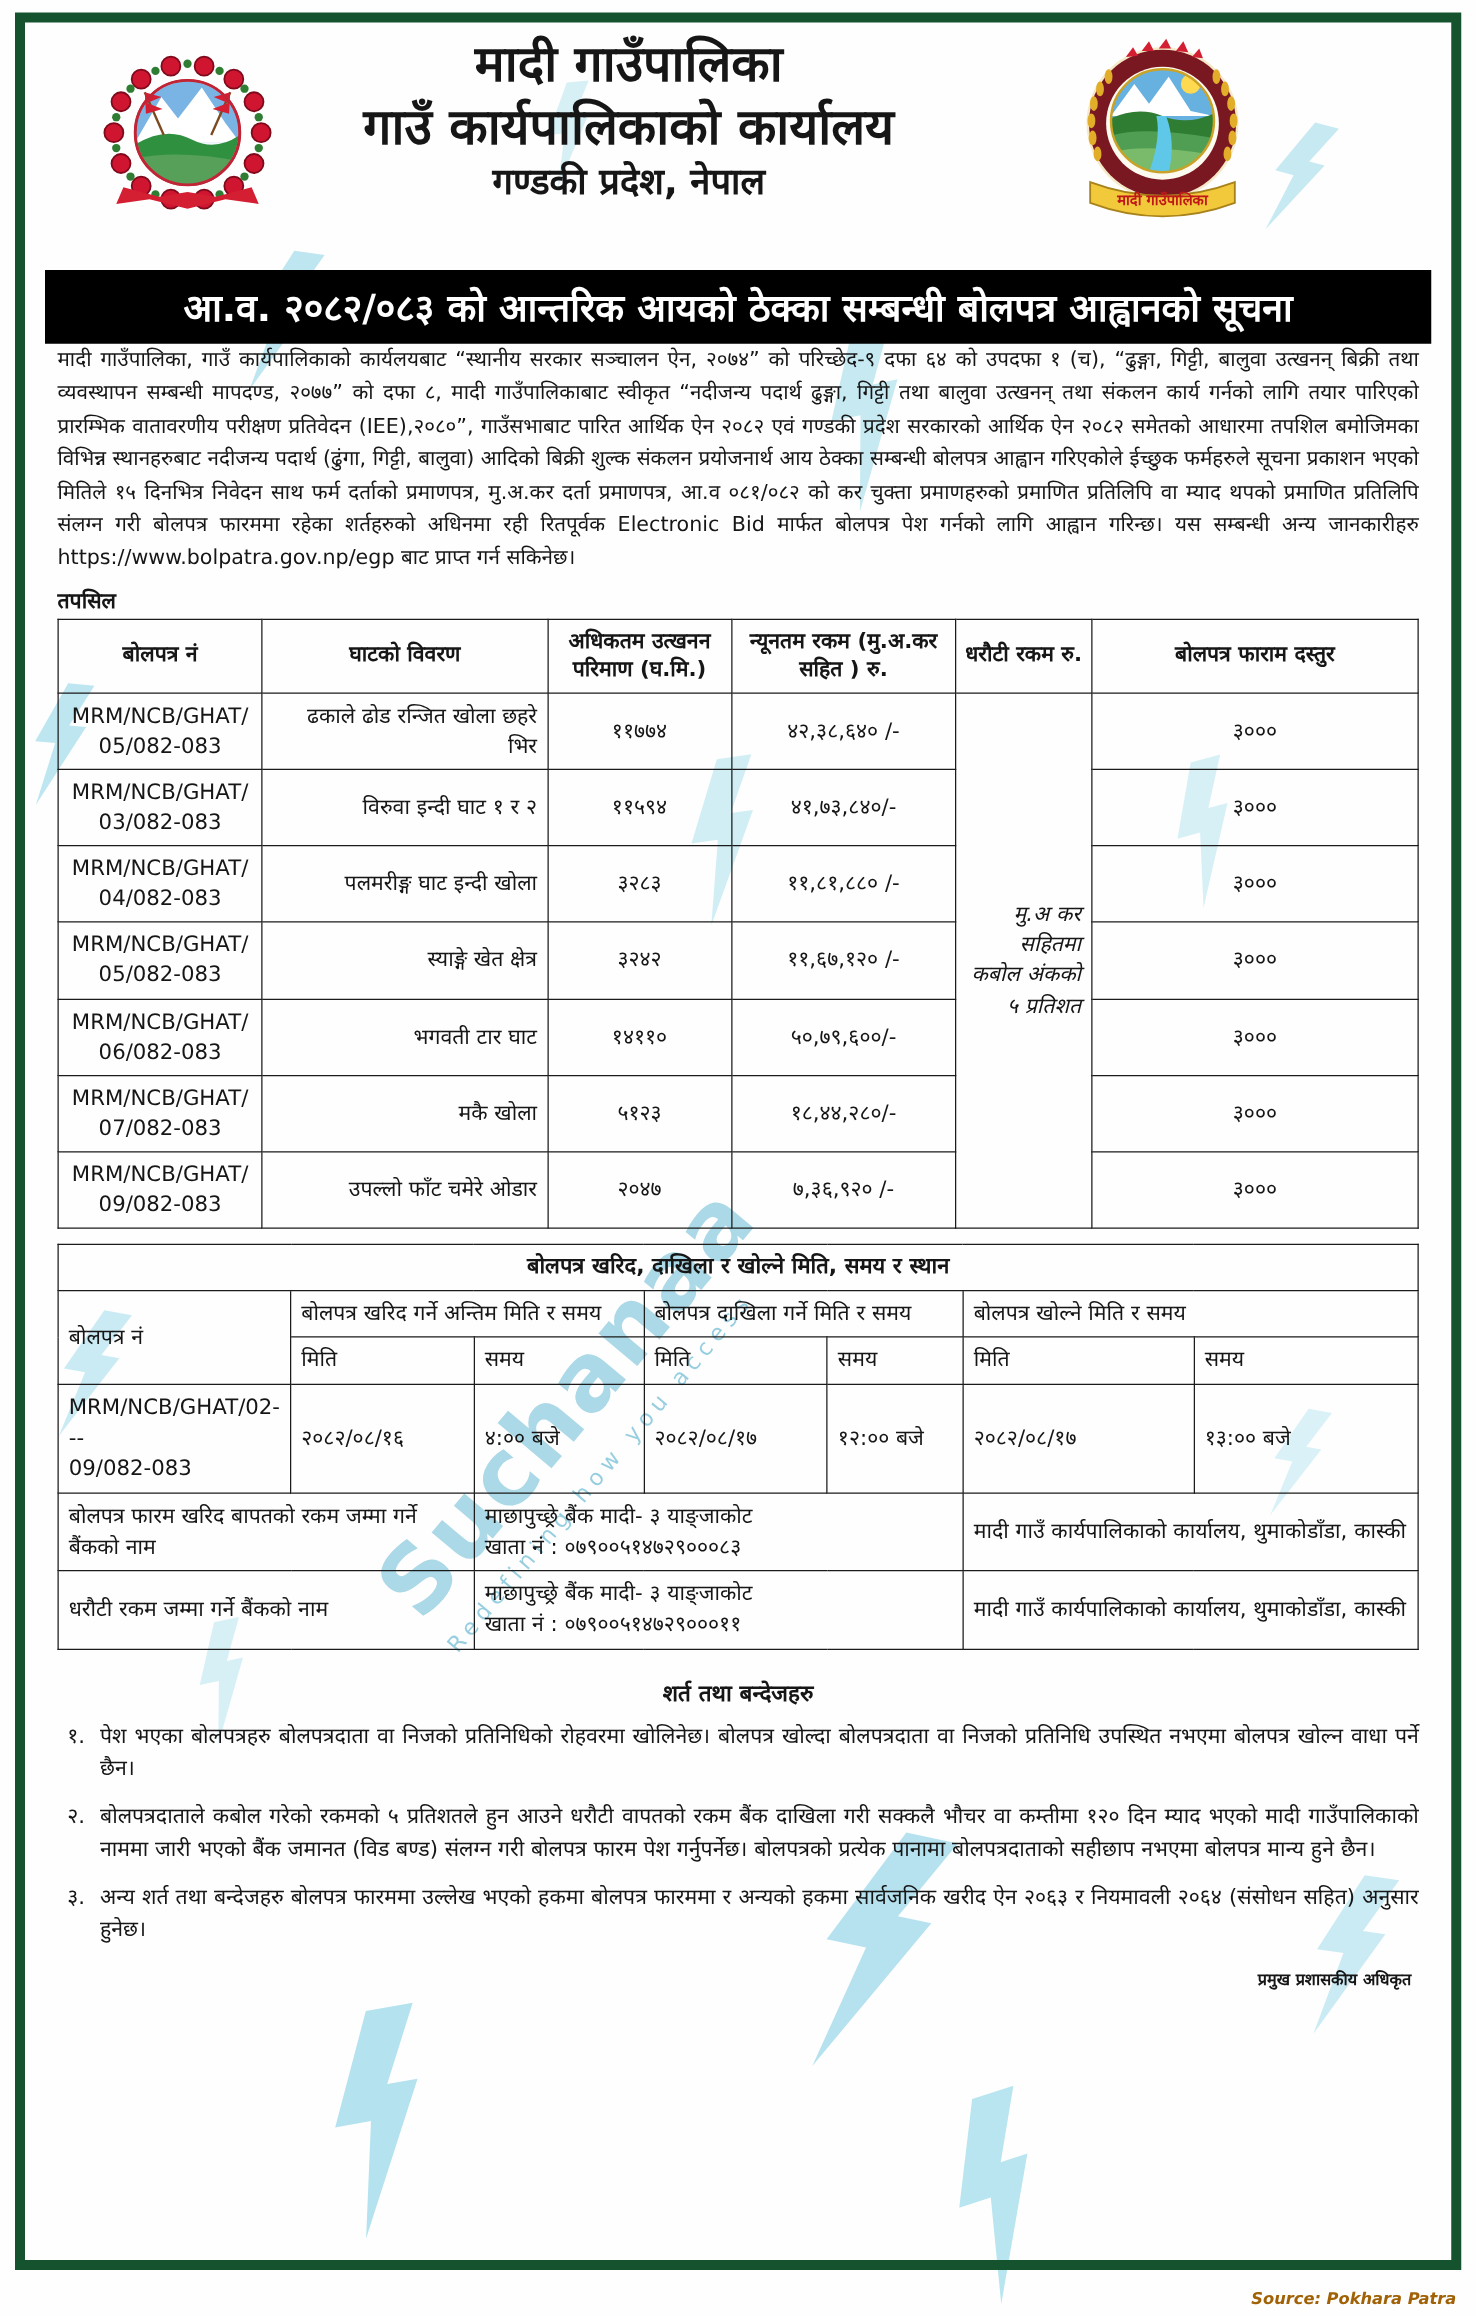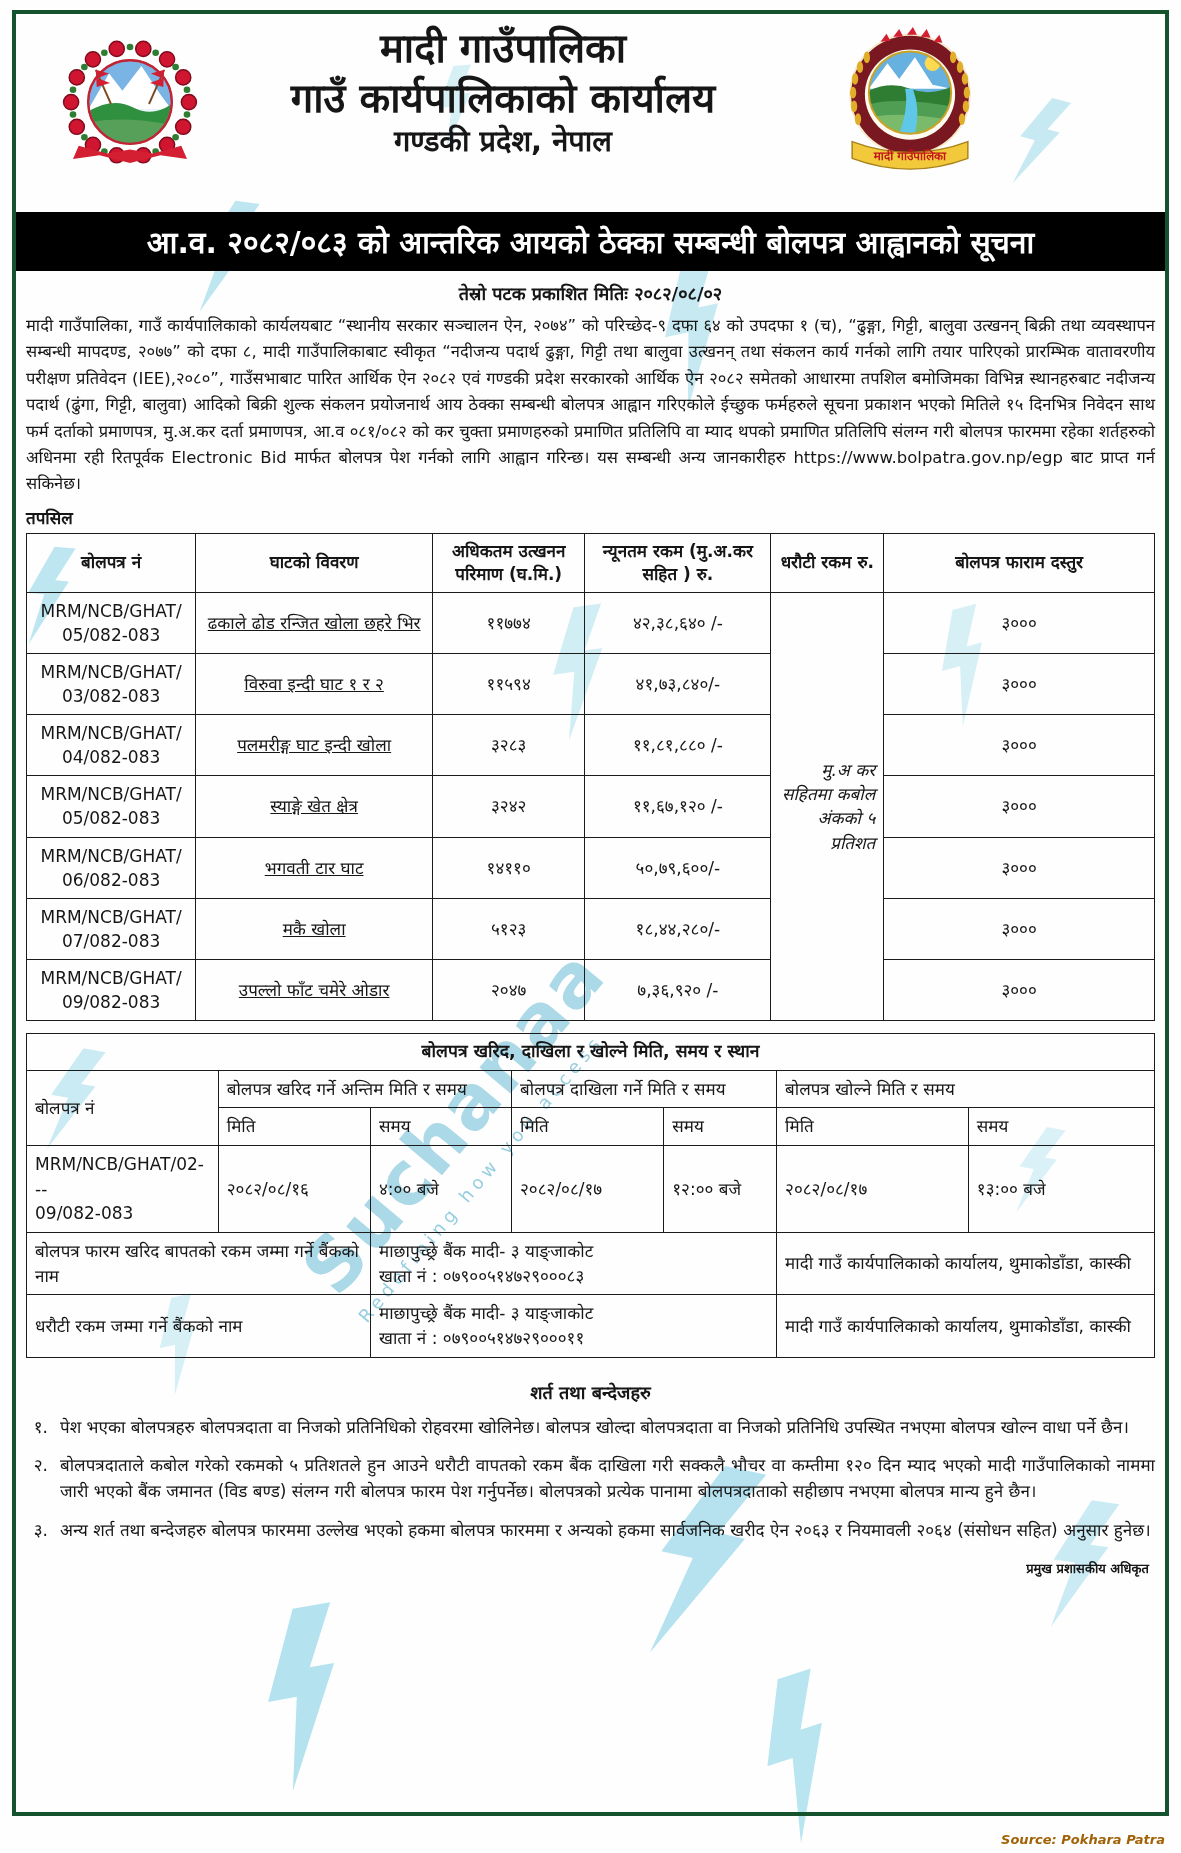--- a/index.html
+++ b/index.html
@@ -11,21 +11,21 @@
   #watermarks{position:absolute;inset:0;z-index:0;pointer-events:none;}
   .bolt{position:absolute;}
   .suchanaa{position:absolute;left:285px;top:1255px;transform:rotate(-50deg);
             transform-origin:left top;color:rgba(47,160,196,.40);
             text-shadow:0 0 6px rgba(255,255,255,.9);}
   .suchanaa .brand{font-size:74px;font-weight:bold;letter-spacing:2px;}
   .suchanaa .tagline{font-size:18px;letter-spacing:5px;margin-top:4px;color:rgba(47,160,196,.5);}
 
   
   .frame{position:absolute;left:12px;top:10px;width:1157px;height:1806px;
-         border:4px solid #14532d;z-index:1;padding:10px 10px;background:transparent;}
+         border:8px solid #14532d;z-index:1;padding:10px 26px;background:transparent;}
 
   
   .header{position:relative;height:184px;}
   .logo-left{position:absolute;left:28px;top:4px;width:152px;height:152px;}
   .logo-right{position:absolute;left:810px;top:0;width:148px;height:152px;}
   .titles{width:100%;padding-right:175px;text-align:center;font-weight:bold;}
   .t1{font-size:40px;line-height:1.22;}
   .t2{font-size:40px;line-height:1.25;}
   .t3{font-size:29px;line-height:1.3;margin-top:4px;}
   .t4{font-size:29px;line-height:1.3;}
@@ -36,21 +36,21 @@
   .publish{text-align:center;font-weight:bold;font-size:18px;margin:10px 0 8px;}
   .intro{font-size:16.5px;line-height:1.6;text-align:justify;}
   .tapasil{font-size:17px;font-weight:bold;margin:8px 0 4px;}
 
   
   table.tbl{width:100%;border-collapse:collapse;}
   .tbl td,.tbl th{border:1.5px solid #1b1b1b;font-size:17px;padding:6px 8px;vertical-align:middle;}
   .main-table th{font-weight:bold;text-align:center;line-height:1.35;padding:6px 4px;}
   .main-table td{line-height:1.42;}
   .ct{text-align:center;}
-  .lt{text-align:center;text-decoration:underline;}
+  .lt{text-align:right;}
   .dep-cell{text-align:right;line-height:1.8;font-style:italic;}
   .sched-table{margin-top:12px;}
   .sched-table .title-cell{text-align:center;font-weight:bold;font-size:17.5px;padding:5px;}
   .sched-table td{line-height:1.45;}
 
   
   .cond{margin-top:22px;}
   .cond-title{text-align:center;font-weight:bold;font-size:18px;margin:8px 0 10px;}
   .cond-item{display:flex;gap:12px;font-size:17px;line-height:1.55;margin-bottom:12px;}
   .cond-item .num{flex:0 0 22px;text-align:right;}
@@ -227,21 +227,20 @@
         <path d="M16,120 Q75,142 134,120 L134,137 Q75,159 16,137 Z" fill="#f3c93c" stroke="#a8821a" stroke-width="1.5"></path>
         <text x="75" y="139" text-anchor="middle" font-size="12" font-weight="bold" fill="#c01818">मादी गाउँपालिका</text>
       </svg>
     </div>
   </div>
 
   <div class="banner">
     <span>आ.व. २०८२/०८३ को आन्तरिक आयको ठेक्का सम्बन्धी बोलपत्र आह्वानको सूचना</span>
   </div>
 
-  <div class="publish">तेस्रो पटक प्रकाशित मितिः २०८२/०८/०२</div>
 
   <p class="intro">मादी गाउँपालिका, गाउँ कार्यपालिकाको कार्यलयबाट “स्थानीय सरकार सञ्चालन ऐन, २०७४” को परिच्छेद-९ दफा ६४ को उपदफा १ (च), “ढुङ्गा, गिट्टी, बालुवा उत्खनन् बिक्री तथा व्यवस्थापन सम्बन्धी मापदण्ड, २०७७” को दफा ८, मादी गाउँपालिकाबाट स्वीकृत “नदीजन्य पदार्थ ढुङ्गा, गिट्टी तथा बालुवा उत्खनन् तथा संकलन कार्य गर्नको लागि तयार पारिएको प्रारम्भिक वातावरणीय परीक्षण प्रतिवेदन (IEE),२०८०”, गाउँसभाबाट पारित आर्थिक ऐन २०८२ एवं गण्डकी प्रदेश सरकारको आर्थिक ऐन २०८२ समेतको आधारमा तपशिल बमोजिमका विभिन्न स्थानहरुबाट नदीजन्य पदार्थ (ढुंगा, गिट्टी, बालुवा) आदिको बिक्री शुल्क संकलन प्रयोजनार्थ आय ठेक्का सम्बन्धी बोलपत्र आह्वान गरिएकोले ईच्छुक फर्महरुले सूचना प्रकाशन भएको मितिले १५ दिनभित्र निवेदन साथ फर्म दर्ताको प्रमाणपत्र, मु.अ.कर दर्ता प्रमाणपत्र, आ.व ०८१/०८२ को कर चुक्ता प्रमाणहरुको प्रमाणित प्रतिलिपि वा म्याद थपको प्रमाणित प्रतिलिपि संलग्न गरी बोलपत्र फारममा रहेका शर्तहरुको अधिनमा रही रितपूर्वक Electronic Bid मार्फत बोलपत्र पेश गर्नको लागि आह्वान गरिन्छ। यस सम्बन्धी अन्य जानकारीहरु https://www.bolpatra.gov.np/egp बाट प्राप्त गर्न सकिनेछ।</p>
 
   <div class="tapasil">तपसिल</div>
 
   <table class="tbl main-table">
     <colgroup>
       <col style="width:15%">
         <col style="width:21%">
         <col style="width:13.5%">

